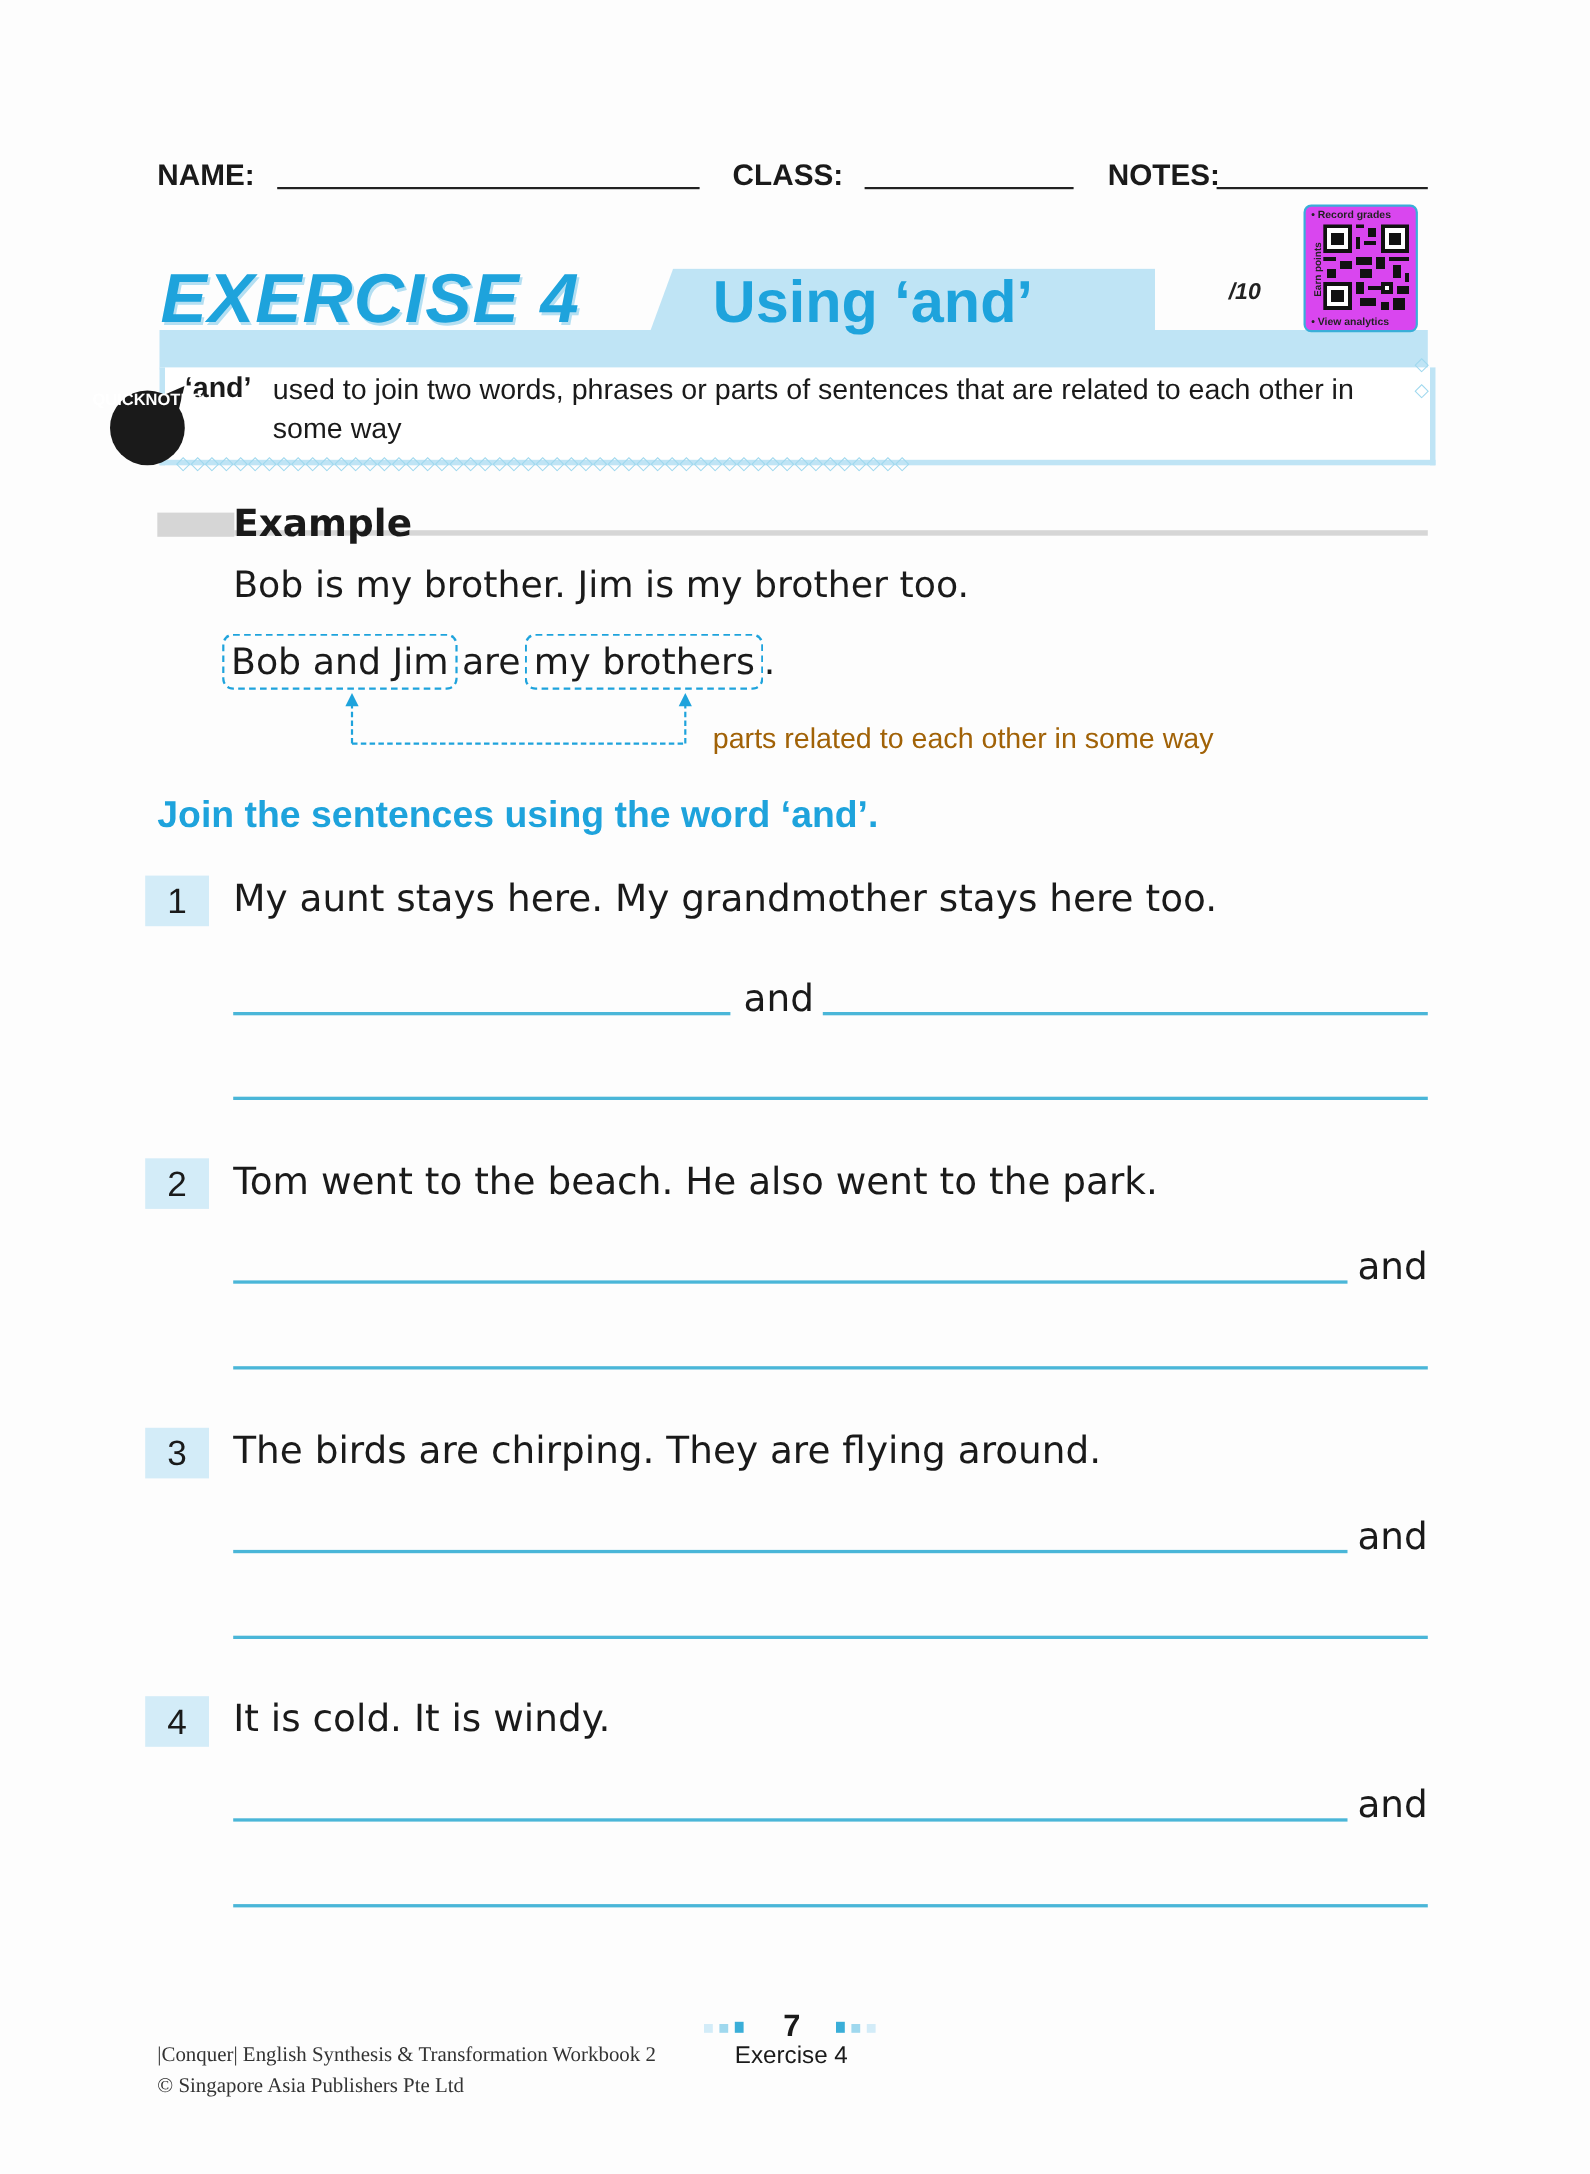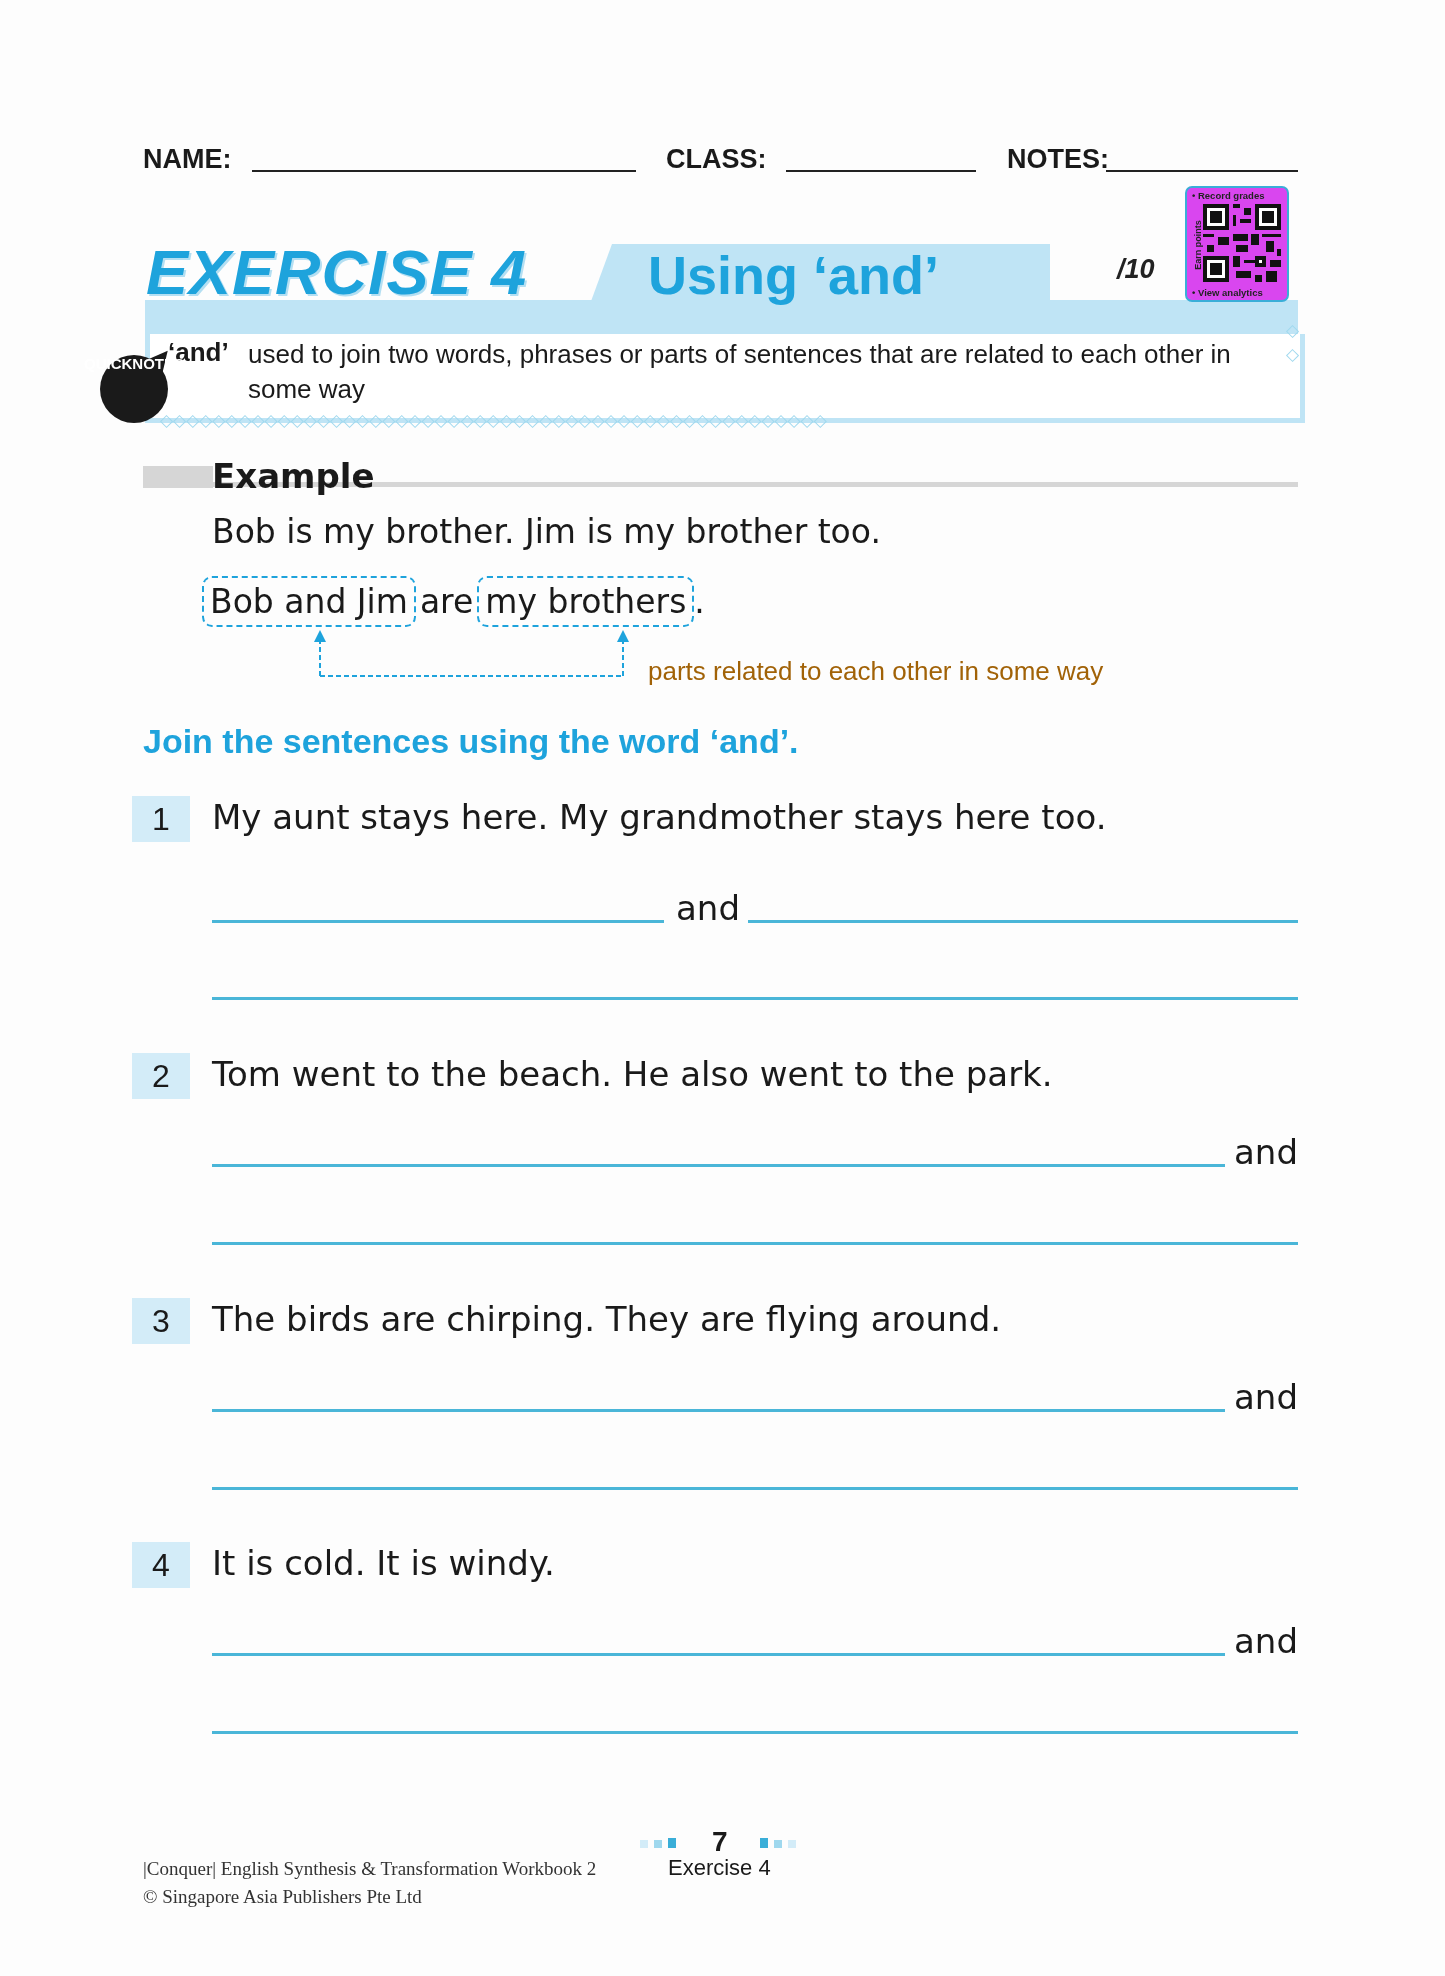--- a/index.html
+++ b/index.html
@@ -18,21 +18,21 @@
   .qr-top { font-size: 9.5px; font-weight: bold; color: #222; position: absolute; left: 5px; top: 2px; white-space: nowrap; }
   .qr-bottom { font-size: 9.5px; font-weight: bold; color: #222; position: absolute; left: 5px; bottom: 2px; white-space: nowrap; }
   .qr-side { font-size: 9px; font-weight: bold; color: #222; position: absolute; left: -14px; top: 52px; transform: rotate(-90deg); white-space: nowrap; }
   .qr-code { position: absolute; left: 16px; top: 16px; width: 78px; height: 78px; }
 
   
   .banner-strip { left: 145px; top: 300px; width: 1153px; height: 36px; background: #bfe4f5; }
   .banner-title-bg { left: 590px; top: 244px; width: 460px; height: 60px; background: #bfe4f5; clip-path: polygon(22px 0, 100% 0, 100% 100%, 0 100%); }
   .exercise-title { left: 146px; top: 236px; font-size: 63px; font-weight: 900; font-style: italic; color: #1ea3dc; letter-spacing: 1px; text-shadow: 2px 2px 0 #b4dff2; }
   .topic-title { left: 625px; top: 244px; font-size: 54px; font-weight: bold; color: #1ea3dc; margin-left: 23px; }
-  .score { left: 1117px; top: 254px; font-size: 27px; font-weight: bold; font-style: italic; color: #222; }
+  .score { left: 1117px; top: 254px; font-size: 21px; font-weight: bold; font-style: italic; color: #222; }
 
   
   .notes-box { left: 145px; top: 334px; width: 1150px; height: 84px; background: #fff; border-left: 5px solid #bfe4f5; border-right: 5px solid #bfe4f5; border-bottom: 5px solid #bfe4f5; }
   .notes-term { left: 168px; top: 337px; font-size: 26px; font-weight: bold; color: #1a1a1a; }
   .notes-def { left: 248px; top: 337px; width: 1030px; font-size: 26px; line-height: 35px; color: #1a1a1a; }
   .quick-badge { left: 100px; top: 355px; width: 68px; height: 68px; border-radius: 50%; background: #1a1a1a; color: #fff; font-size: 15px; font-weight: bold; text-align: center; line-height: 18px; display: flex; flex-direction: row; justify-content: center; }
   .quick-tail { left: 148px; top: 348px; width: 0; height: 0; border-left: 12px solid transparent; border-right: 12px solid transparent; border-bottom: 24px solid #1a1a1a; transform: rotate(40deg); }
   .diamonds { left: 160px; top: 410px; font-size: 17px; color: #9fd8ee; letter-spacing: 0px; white-space: nowrap; }
   .diamond-side { left: 1286px; font-size: 17px; color: #9fd8ee; }
 

